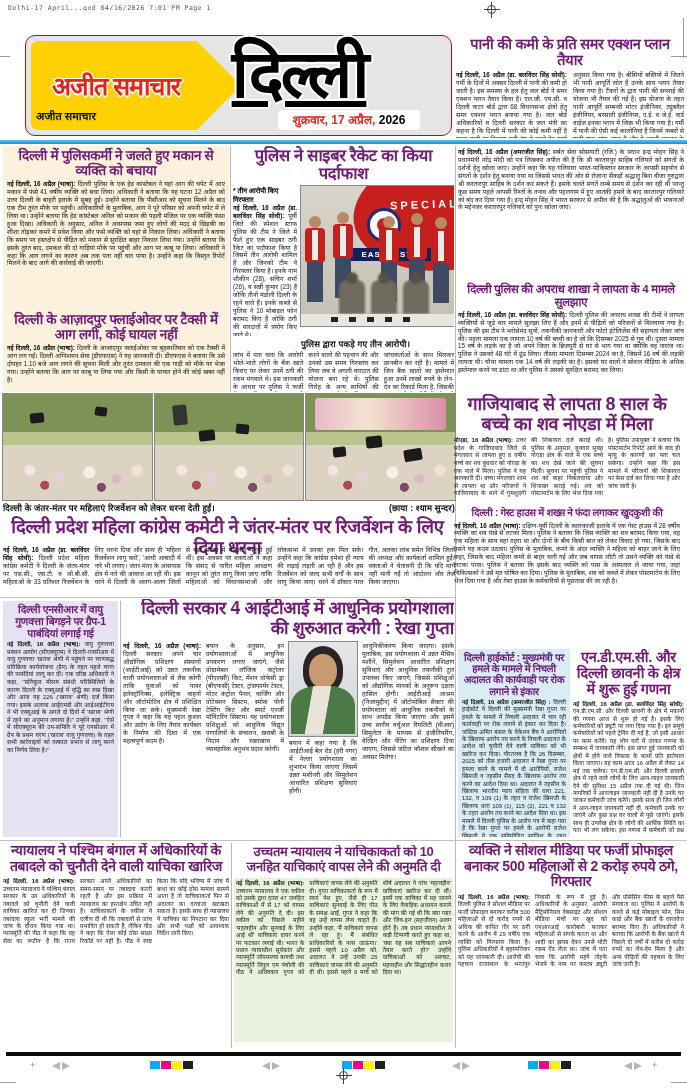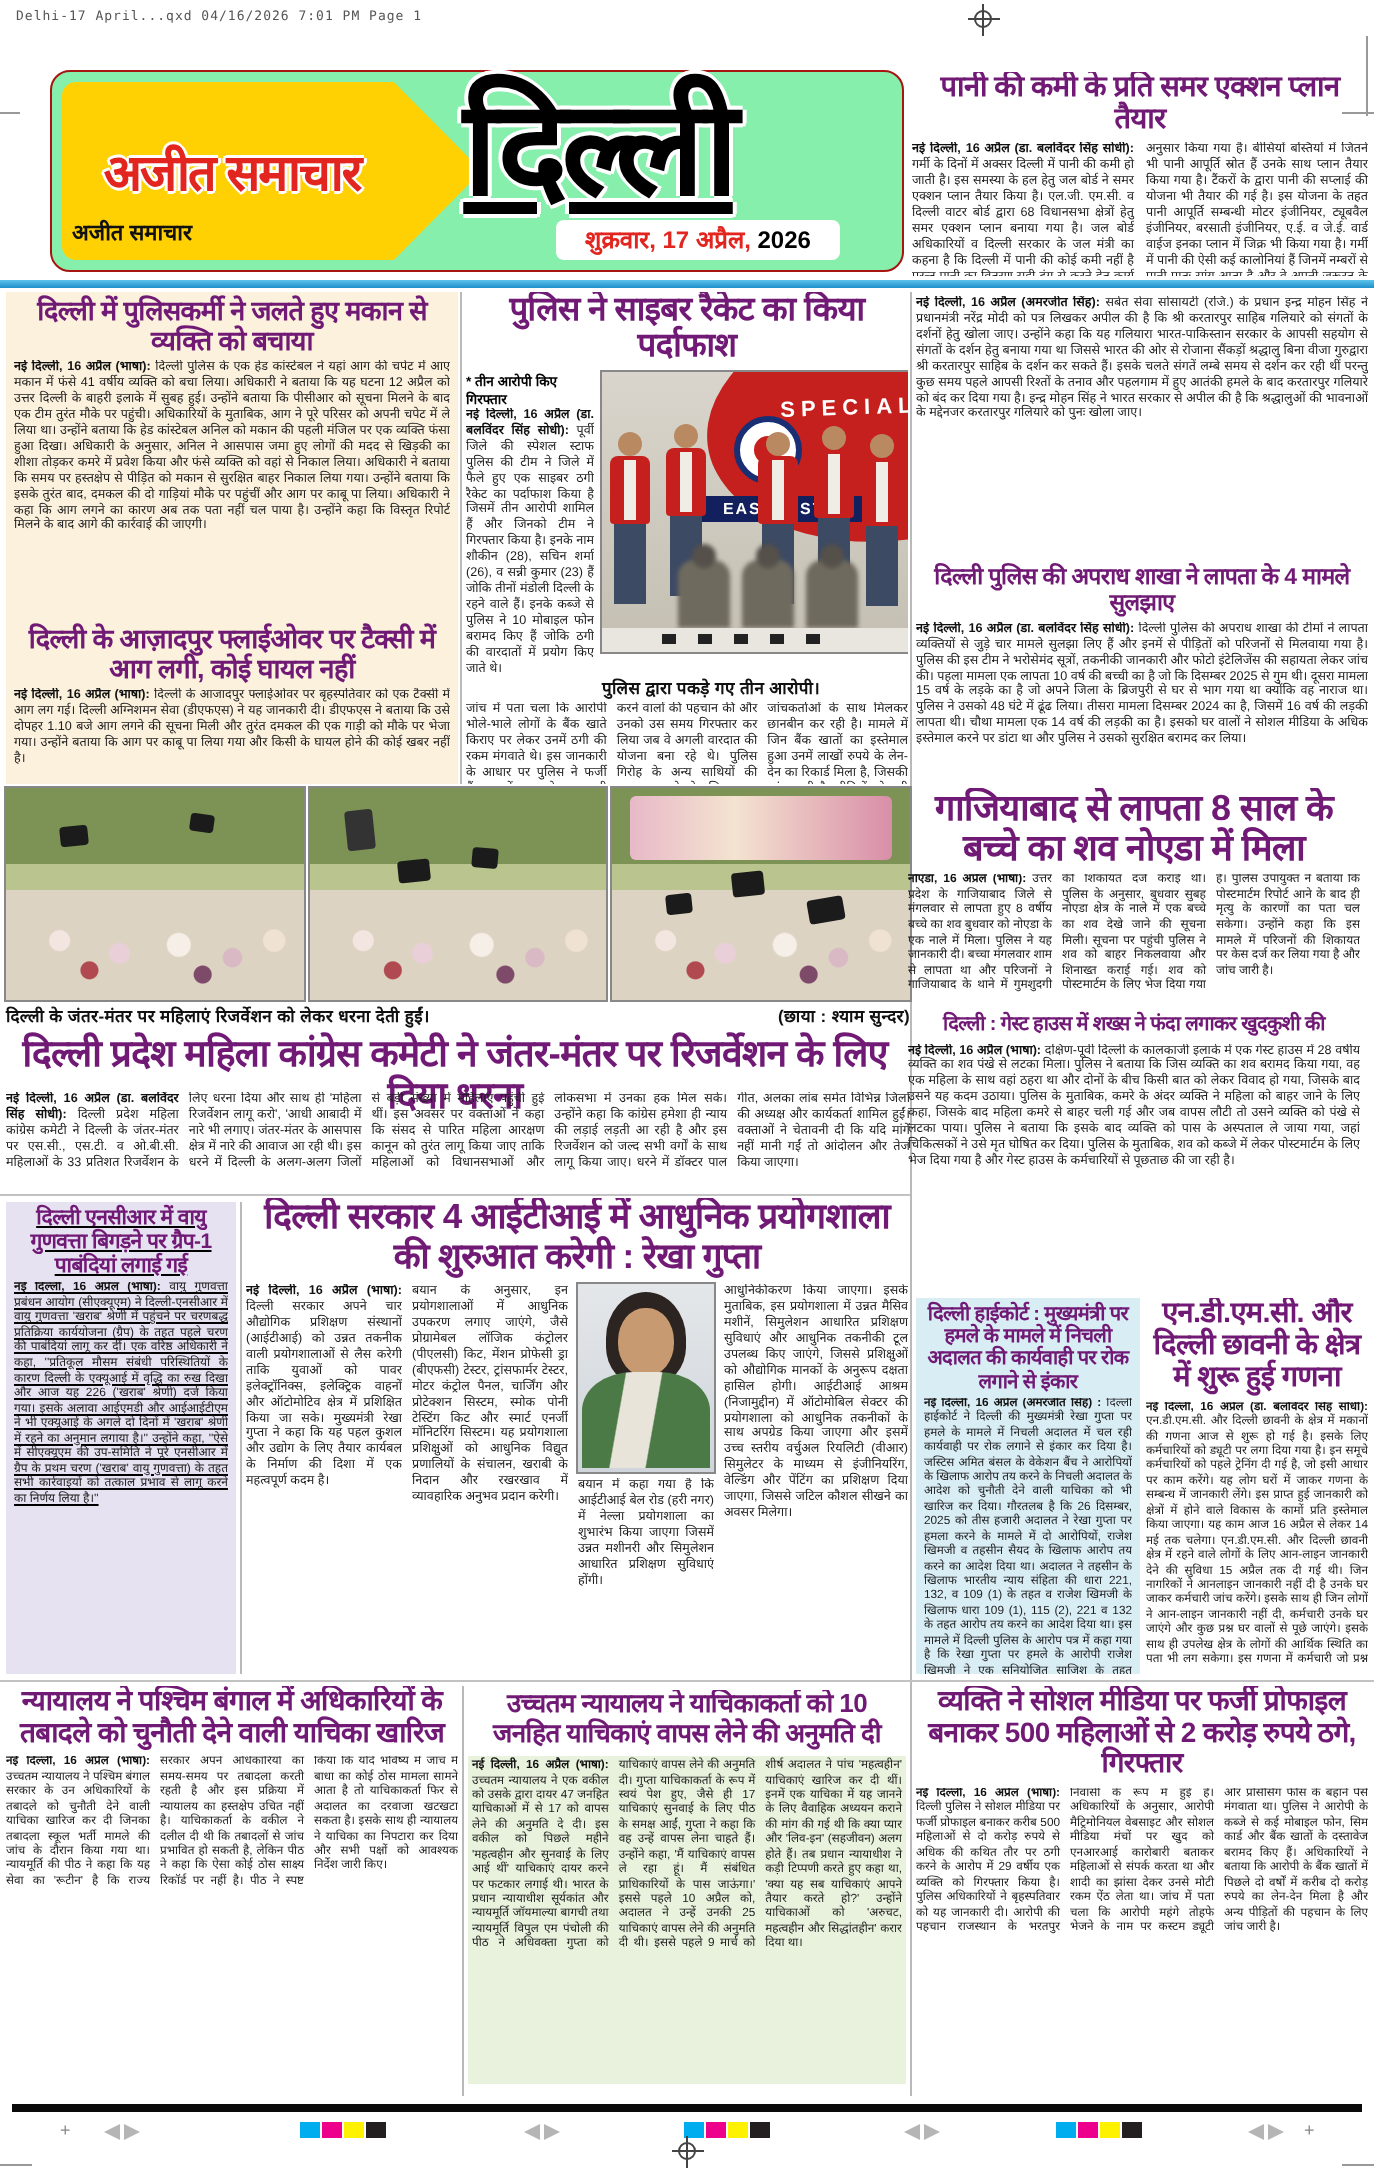--- a/index.html
+++ b/index.html
@@ -11,21 +11,21 @@
 
   
   .printer-line { left:8px; top:4px; font-family:"DejaVu Sans Mono", monospace; font-size:6.5px; color:#555; letter-spacing:.5px; }
   .reg-cross { width:16px; height:16px; }
   .reg-cross .ring { position:absolute; left:3px; top:3px; width:9px; height:9px; border:1px solid #444; border-radius:50%; }
   .reg-cross .h { position:absolute; left:0; top:7px; width:16px; height:1px; background:#444; }
   .reg-cross .v { position:absolute; left:7px; top:0; width:1px; height:16px; background:#444; }
   .crop { background:#999; }
 
   
-  .mast-box { left:25px; top:35px; width:427px; height:101px; background:#86efac; border-radius:10px; border:1px solid #a61510; }
+  .mast-box { left:25px; top:35px; width:427px; height:101px; background:#e5e5e5; border-radius:10px; border:1px solid #a61510; }
   .mast-yellow { position:absolute; left:5px; top:5px; width:210px; height:89px; background:#ffd103; border-radius:7px 0 0 7px;
                  clip-path:polygon(0 0, 79% 0, 100% 50%, 79% 100%, 0 100%); }
   .brand { position:absolute; left:10px; top:32px; width:160px; text-align:center; font-size:25px; font-weight:900; color:#e2251f;
            text-shadow:-1.5px 0 #fff,1.5px 0 #fff,0 -1.5px #fff,0 1.5px #fff,-1px -1px #fff,1px 1px #fff; letter-spacing:-1px; }
   .brand-sub { position:absolute; left:10px; top:72px; font-size:11px; font-weight:bold; color:#111; }
   .edition { position:absolute; left:158px; top:-10px; width:230px; text-align:center; font-size:66px; font-weight:900; color:#000; letter-spacing:-3px;
              text-shadow:-2px 0 #fff,2px 0 #fff,0 -2px #fff,0 2px #fff,-1.5px -1.5px #fff,1.5px 1.5px #fff;text-decoration:underline; }
   .date-box { position:absolute; left:252px; top:74px; width:142px; height:20px; background:#fff; border-radius:4px; text-align:center;
               font-size:12px; font-weight:bold; color:#e2251f; line-height:20px; }
   .date-box b { color:#000; }
@@ -223,28 +223,28 @@
 
   <div class="abs clip" style="left:454px; top:394px; width:226px; height:252px;">
     <div class="hl" style="font-size:18px;">गाजियाबाद से लापता 8 साल के बच्चे का शव नोएडा में मिला</div>
     <div class="bt clip" style="height:66px; margin-top:3px; column-count:3; column-gap:5px; font-size:6px;"><span class="dl">नोएडा, 16 अप्रैल (भाषा):</span><span> उत्तर प्रदेश के गाजियाबाद जिले से मंगलवार से लापता हुए 8 वर्षीय बच्चे का शव बुधवार को नोएडा के एक नाले में मिला। पुलिस ने यह जानकारी दी। बच्चा मंगलवार शाम से लापता था और परिजनों ने गाजियाबाद के थाने में गुमशुदगी की शिकायत दर्ज कराई थी। पुलिस के अनुसार, बुधवार सुबह नोएडा क्षेत्र के नाले में एक बच्चे का शव देखे जाने की सूचना मिली। सूचना पर पहुंची पुलिस ने शव को बाहर निकलवाया और शिनाख्त कराई गई। शव को पोस्टमार्टम के लिए भेज दिया गया है। पुलिस उपायुक्त ने बताया कि पोस्टमार्टम रिपोर्ट आने के बाद ही मृत्यु के कारणों का पता चल सकेगा। उन्होंने कहा कि इस मामले में परिजनों की शिकायत पर केस दर्ज कर लिया गया है और जांच जारी है।</span></div>
     <div class="hl" style="font-size:10px; margin-top:4px;">दिल्ली : गेस्ट हाउस में शख्स ने फंदा लगाकर खुदकुशी की</div>
     <div class="bt clip" style="height:92px; margin-top:3px;"><span class="dl">नई दिल्ली, 16 अप्रैल (भाषा):</span><span> दक्षिण-पूर्वी दिल्ली के कालकाजी इलाके में एक गेस्ट हाउस में 28 वर्षीय व्यक्ति का शव पंखे से लटका मिला। पुलिस ने बताया कि जिस व्यक्ति का शव बरामद किया गया, वह एक महिला के साथ वहां ठहरा था और दोनों के बीच किसी बात को लेकर विवाद हो गया, जिसके बाद उसने यह कदम उठाया। पुलिस के मुताबिक, कमरे के अंदर व्यक्ति ने महिला को बाहर जाने के लिए कहा, जिसके बाद महिला कमरे से बाहर चली गई और जब वापस लौटी तो उसने व्यक्ति को पंखे से लटका पाया। पुलिस ने बताया कि इसके बाद व्यक्ति को पास के अस्पताल ले जाया गया, जहां चिकित्सकों ने उसे मृत घोषित कर दिया। पुलिस के मुताबिक, शव को कब्जे में लेकर पोस्टमार्टम के लिए भेज दिया गया है और गेस्ट हाउस के कर्मचारियों से पूछताछ की जा रही है।</span></div>
   </div>
 
   <div class="abs divider-h" style="left:0; top:597px; width:455px;"></div>
 
-  <div class="abs lavender clip" style="left:3px; top:601px; width:115px; height:236px; padding:3px 4px;text-decoration:underline;">
+  <div class="abs lavender clip" style="left:3px; top:601px; width:115px; height:236px; padding:3px 4px;">
     <div class="hl" style="font-size:10.5px;">दिल्ली एनसीआर में वायु गुणवत्ता बिगड़ने पर ग्रैप-1 पाबंदियां लगाई गई</div>
     <div class="bt clip" style="height:192px; margin-top:2px; font-size:6px;"><span class="dl">नई दिल्ली, 16 अप्रैल (भाषा):</span><span> वायु गुणवत्ता प्रबंधन आयोग (सीएक्यूएम) ने दिल्ली-एनसीआर में वायु गुणवत्ता 'खराब' श्रेणी में पहुंचने पर चरणबद्ध प्रतिक्रिया कार्ययोजना (ग्रैप) के तहत पहले चरण की पाबंदियां लागू कर दीं। एक वरिष्ठ अधिकारी ने कहा, ''प्रतिकूल मौसम संबंधी परिस्थितियों के कारण दिल्ली के एक्यूआई में वृद्धि का रुख दिखा और आज यह 226 ('खराब' श्रेणी) दर्ज किया गया। इसके अलावा आईएमडी और आईआईटीएम ने भी एक्यूआई के अगले दो दिनों में 'खराब' श्रेणी में रहने का अनुमान लगाया है।'' उन्होंने कहा, ''ऐसे में सीएक्यूएम की उप-समिति ने पूरे एनसीआर में ग्रैप के प्रथम चरण ('खराब' वायु गुणवत्ता) के तहत सभी कार्रवाइयों को तत्काल प्रभाव से लागू करने का निर्णय लिया है।''</span></div>
   </div>
   <div class="abs divider-v" style="left:120px; top:601px; height:236px;"></div>
 
   <div class="abs clip" style="left:123px; top:599px; width:331px; height:240px;">
-    <div class="hl" style="font-size:17.5px;">दिल्ली सरकार 4 आईटीआई में आधुनिक प्रयोगशाला की शुरुआत करेगी : रेखा गुप्ता</div>
+    <div class="hl" style="font-size:17.5px;text-align:right;">दिल्ली सरकार 4 आईटीआई में आधुनिक प्रयोगशाला की शुरुआत करेगी : रेखा गुप्ता</div>
     <div style="display:flex; gap:5px; margin-top:4px;">
       <div class="bt clip" style="width:78px; height:190px;"><span class="dl">नई दिल्ली, 16 अप्रैल (भाषा):</span><span> दिल्ली सरकार अपने चार औद्योगिक प्रशिक्षण संस्थानों (आईटीआई) को उन्नत तकनीक वाली प्रयोगशालाओं से लैस करेगी ताकि युवाओं को पावर इलेक्ट्रॉनिक्स, इलेक्ट्रिक वाहनों और ऑटोमोटिव क्षेत्र में प्रशिक्षित किया जा सके। मुख्यमंत्री रेखा गुप्ता ने कहा कि यह पहल कुशल और उद्योग के लिए तैयार कार्यबल के निर्माण की दिशा में एक महत्वपूर्ण कदम है।</span></div>
       <div class="bt clip" style="width:78px; height:190px;"><span> बयान के अनुसार, इन प्रयोगशालाओं में आधुनिक उपकरण लगाए जाएंगे, जैसे प्रोग्रामेबल लॉजिक कंट्रोलर (पीएलसी) किट, मेंशन प्रोफेसी ड्रा (बीएफसी) टेस्टर, ट्रांसफार्मर टेस्टर, मोटर कंट्रोल पैनल, चार्जिंग और प्रोटेक्शन सिस्टम, स्मोक पोनी टेस्टिंग किट और स्मार्ट एनर्जी मॉनिटरिंग सिस्टम। यह प्रयोगशाला प्रशिक्षुओं को आधुनिक विद्युत प्रणालियों के संचालन, खराबी के निदान और रखरखाव में व्यावहारिक अनुभव प्रदान करेगी।</span></div>
       <div style="width:68px;">
         <div class="photo portrait ph-border" style="width:68px; height:94px;">
             <i class="hair"></i>
             <i class="face"></i>
             <i class="saree"></i>
           </div>
         <div class="bt clip" style="height:92px; margin-top:3px;"><span> बयान में कहा गया है कि आईटीआई बेल रोड (हरी नगर) में नेल्ला प्रयोगशाला का शुभारंभ किया जाएगा जिसमें उन्नत मशीनरी और सिमुलेशन आधारित प्रशिक्षण सुविधाएं होंगी।</span></div>

